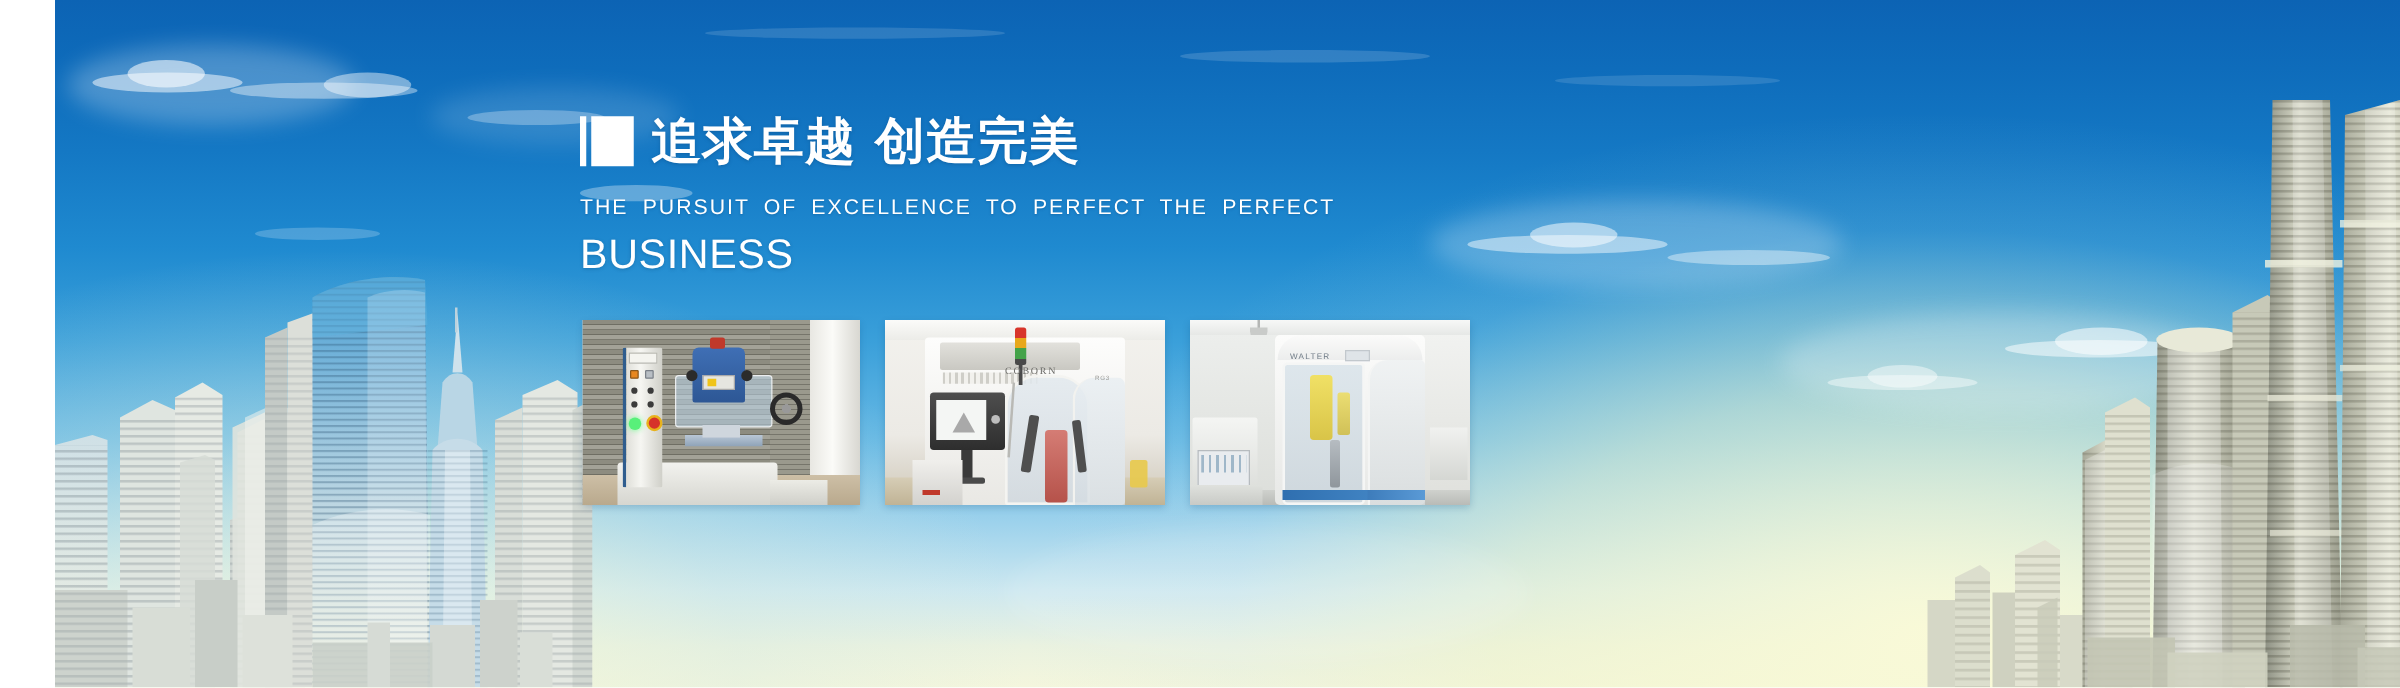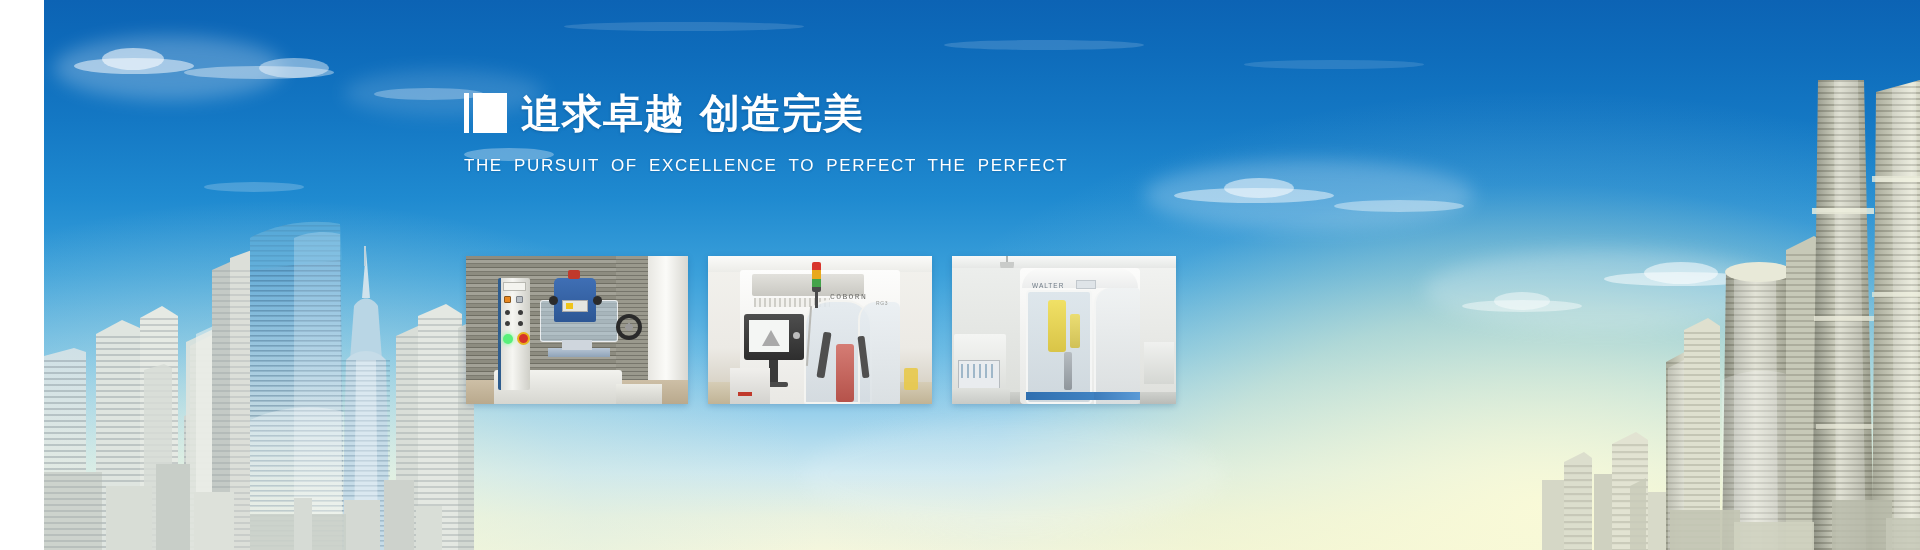--- a/index.html
+++ b/index.html
@@ -219,23 +219,23 @@
   .p2 .hood{
     position:absolute; left:44px; top:18px; width:112px; height:22px;
     background:linear-gradient(180deg,#e2e1dc,#c9c8c2);
     border-radius:2px;
   }
   .p2 .vents{
     position:absolute; left:46px; top:42px; width:76px; height:9px;
     background:repeating-linear-gradient(90deg,#cfcec8 0 2px,#f2f1ed 2px 5px);
   }
   .p2 .brand{
-    position:absolute; left:122px; top:36px;
+    position:absolute; left:96px; top:36px;
     font-size:8px; letter-spacing:1.4px; color:#6d6d6a;
-    font-family:Liberation Mono, monospace;
+    font-family:Liberation Serif, serif;
   }
   .p2 .brand-r{
     position:absolute; left:168px; top:44px;
     font-size:5px; letter-spacing:.6px; color:#9a9a96;
   }
   .p2 .door{
     position:absolute; left:96px; top:44px; width:68px; height:104px;
     background:linear-gradient(180deg,rgba(226,233,238,.85),rgba(205,214,222,.75));
     border:2px solid #f4f4f1;
     border-radius:26px 26px 2px 2px;
@@ -586,20 +586,21 @@
     <div class="headline-row">
       <div class="logo-mark">
         <div class="logo-bar-thin"></div>
         <div class="logo-bar-wide"></div>
       </div>
       <div class="headline">追求卓越  创造完美</div>
     </div>
 
     <div class="subline">THE  PURSUIT  OF  EXCELLENCE  TO  PERFECT  THE  PERFECT</div>
 
+    <div class="bizline">BUSINESS</div>
   </div>
 
   <div class="photos">
 
     <div class="photo p1">
       <div class="wall"></div>
       <div class="wall-right"></div>
       <div class="panel-white"></div>
       <div class="floor"></div>
       <div class="guard"></div>

